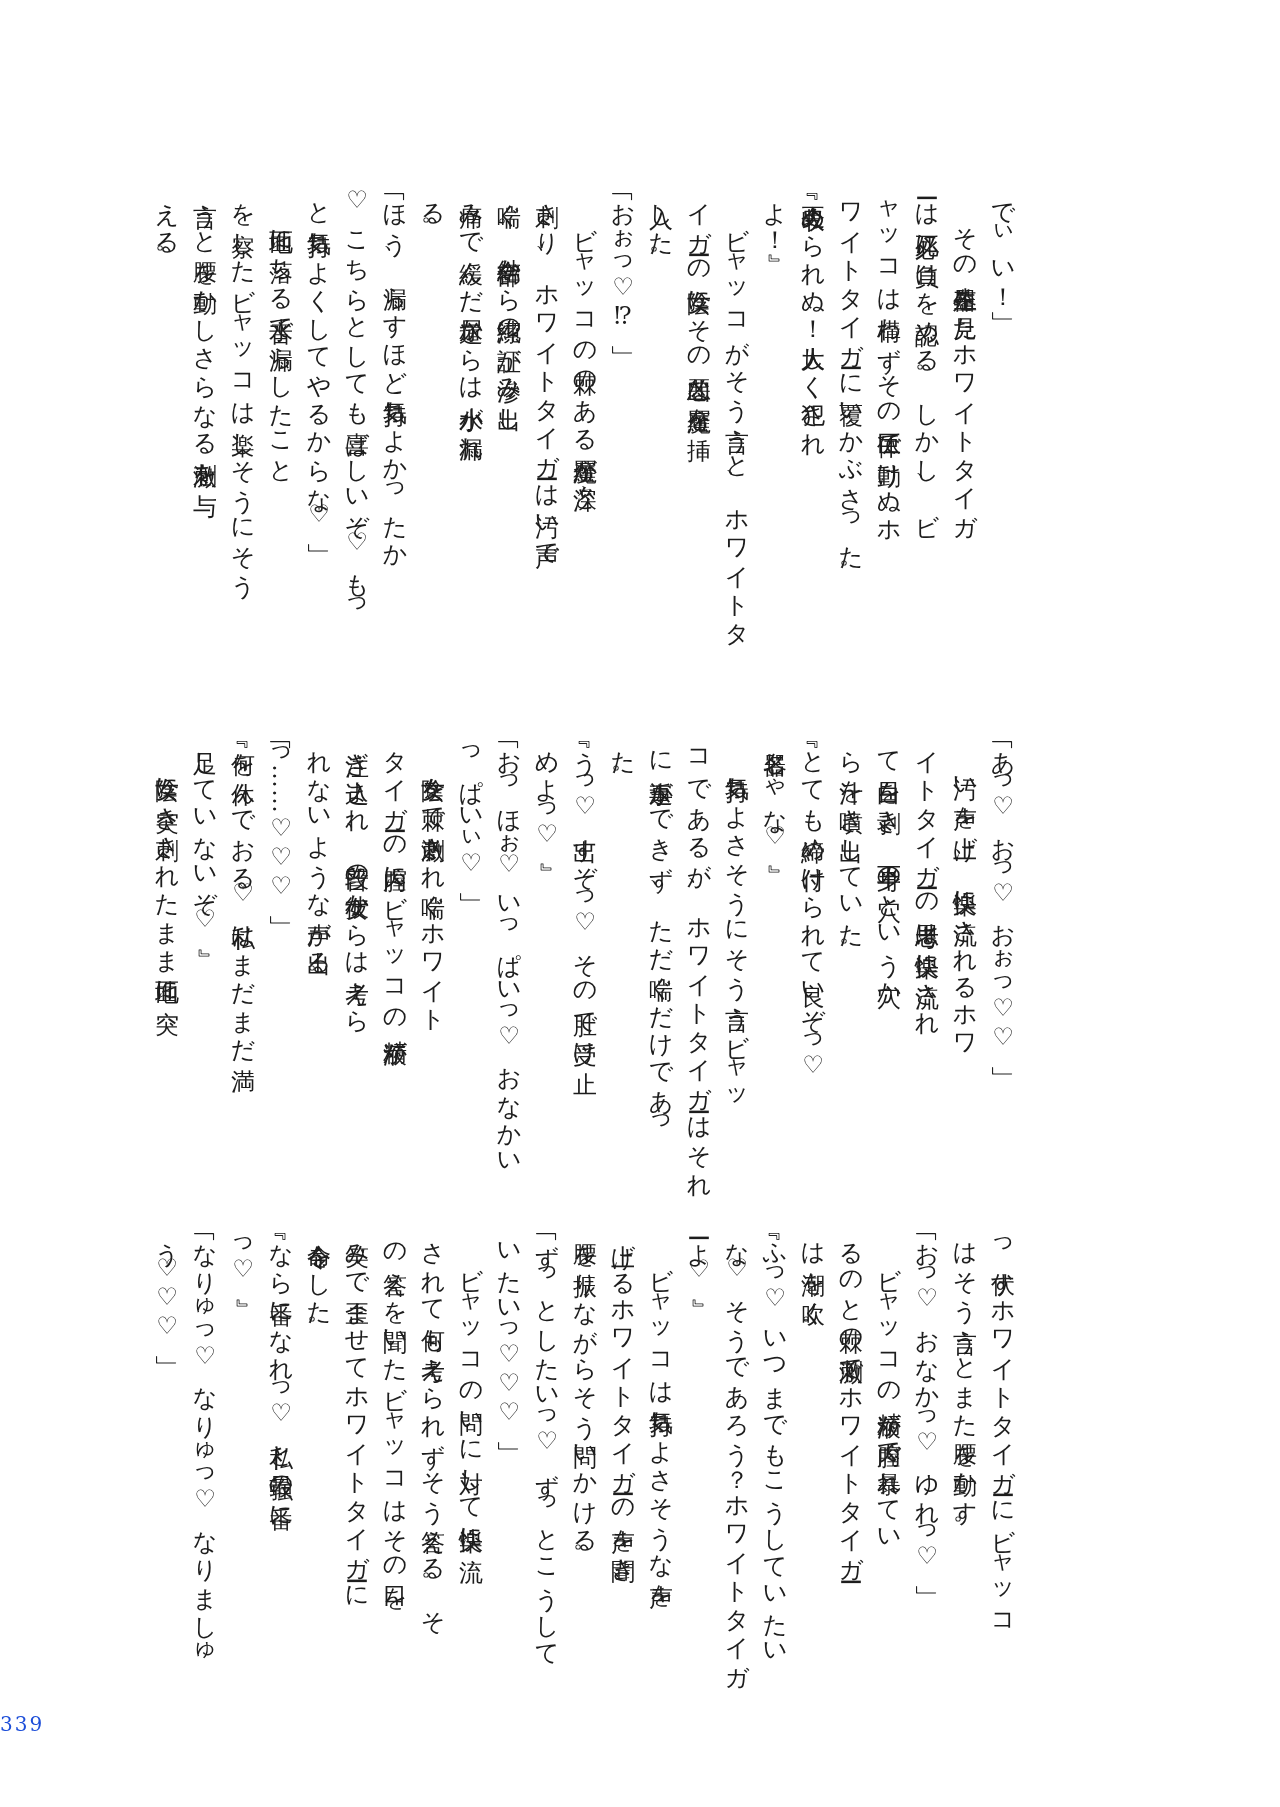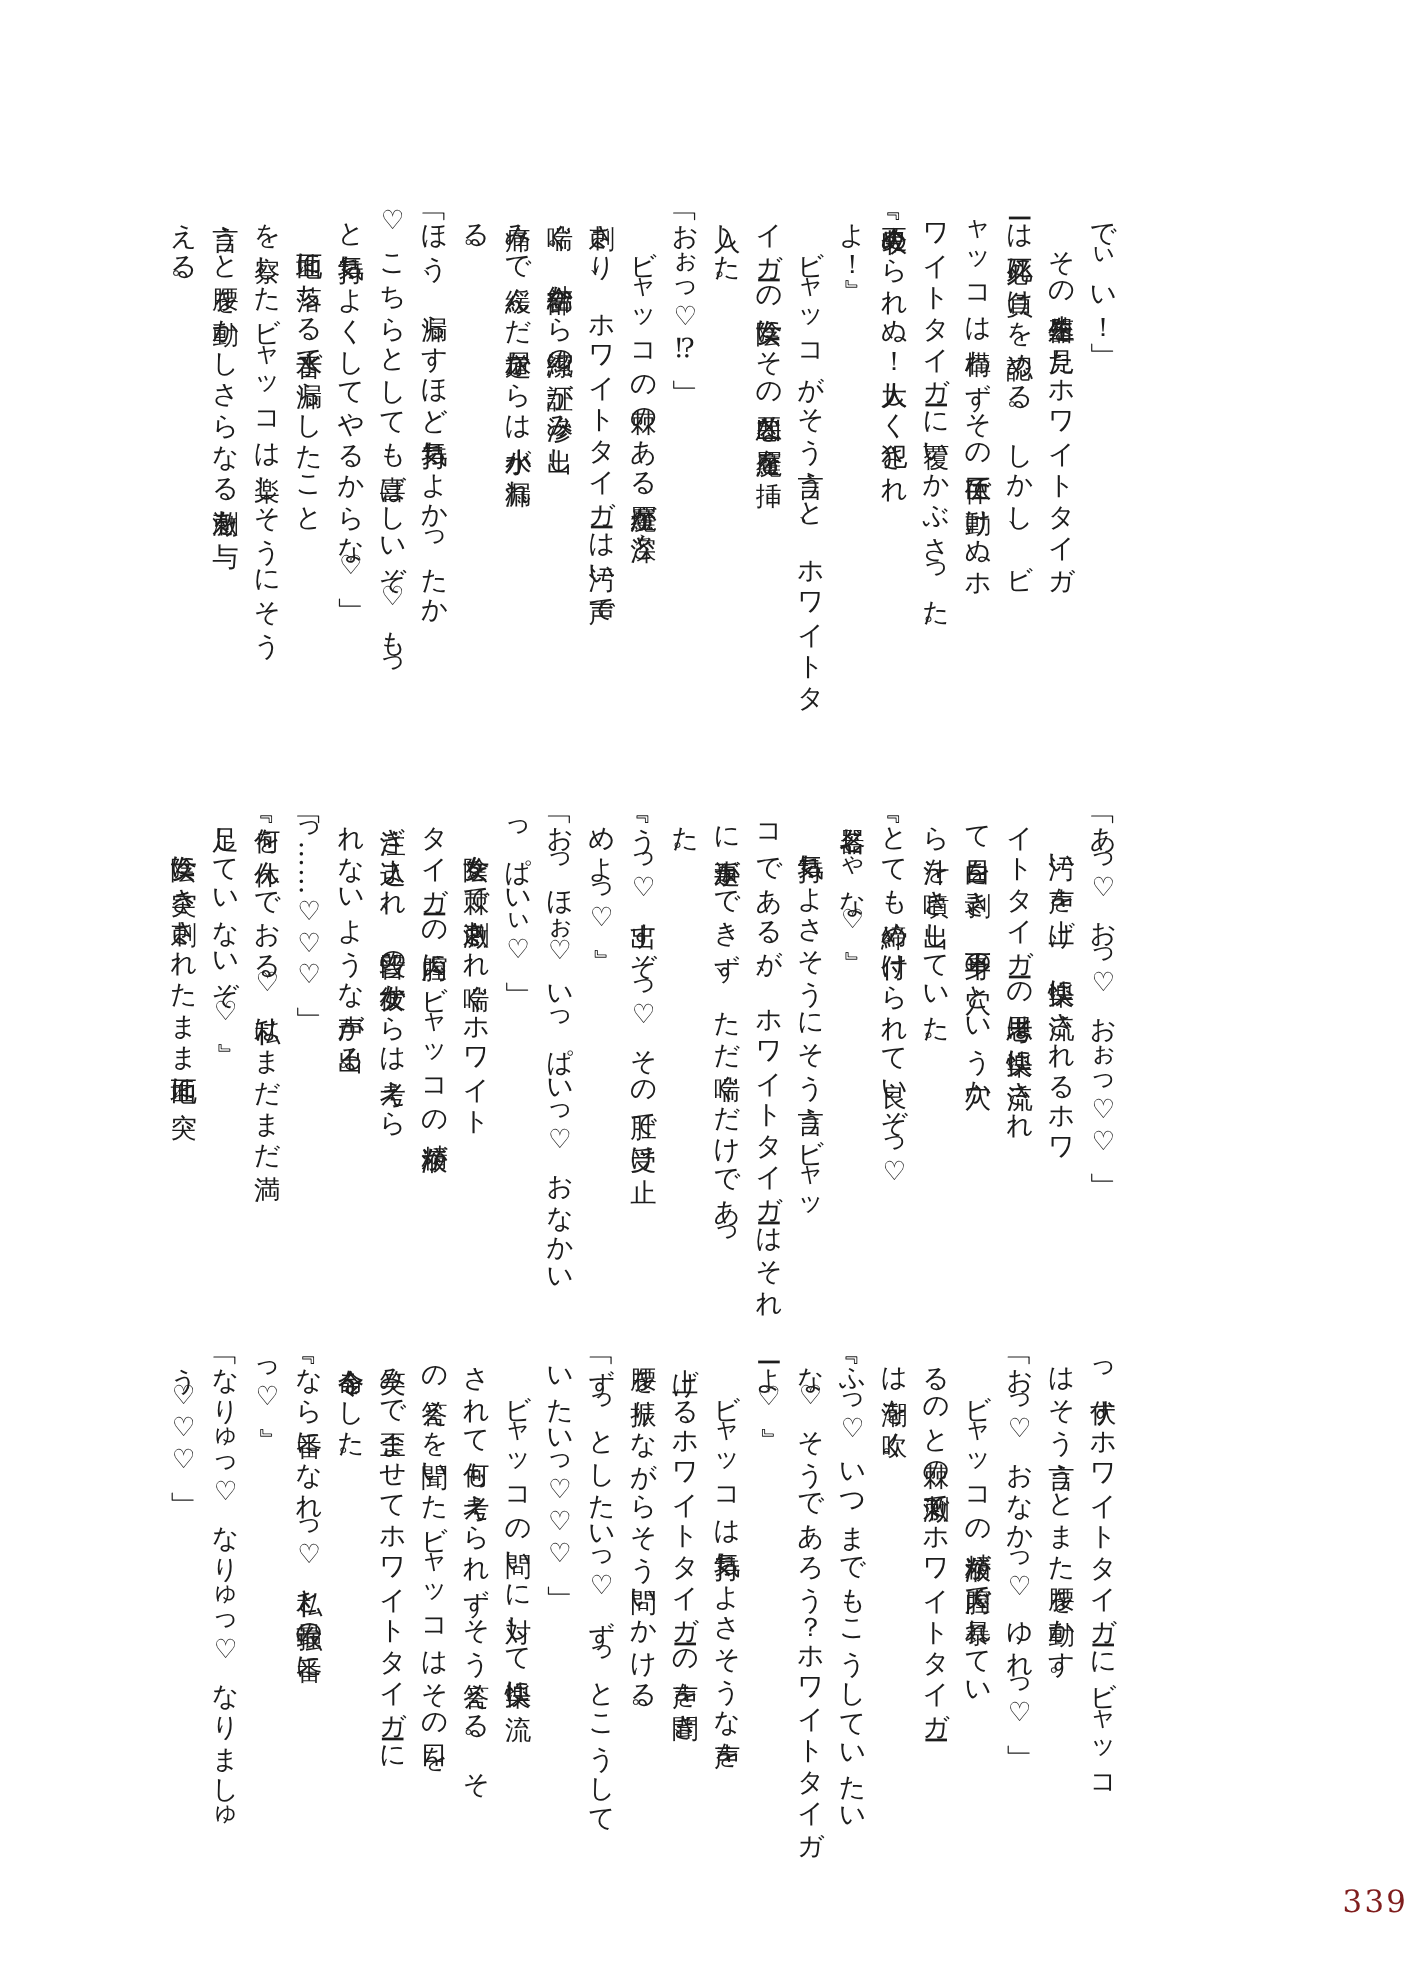--- a/index.html
+++ b/index.html
@@ -32,24 +32,24 @@
     margin: 0;
     padding: 0;
     line-height: 38px;
     white-space: nowrap;
   }
   .page-number {
     position: absolute;
     top: 1712px;
     left: 0;
     width: 100%;
-    text-align: right;
-    font-size: 28px;
+    text-align: left;
+    font-size: 20px;
     letter-spacing: 2px;
-    color: #7f1d1d;
+    color: #1d4ed8;
   }
 </style>
 </head>
 <body>
 
 <div>
 
   <div class="band" id="band1">
     <p class="col">でぃい！」</p>
     <p class="col">　その生殖器を見たホワイトタイガ</p>

